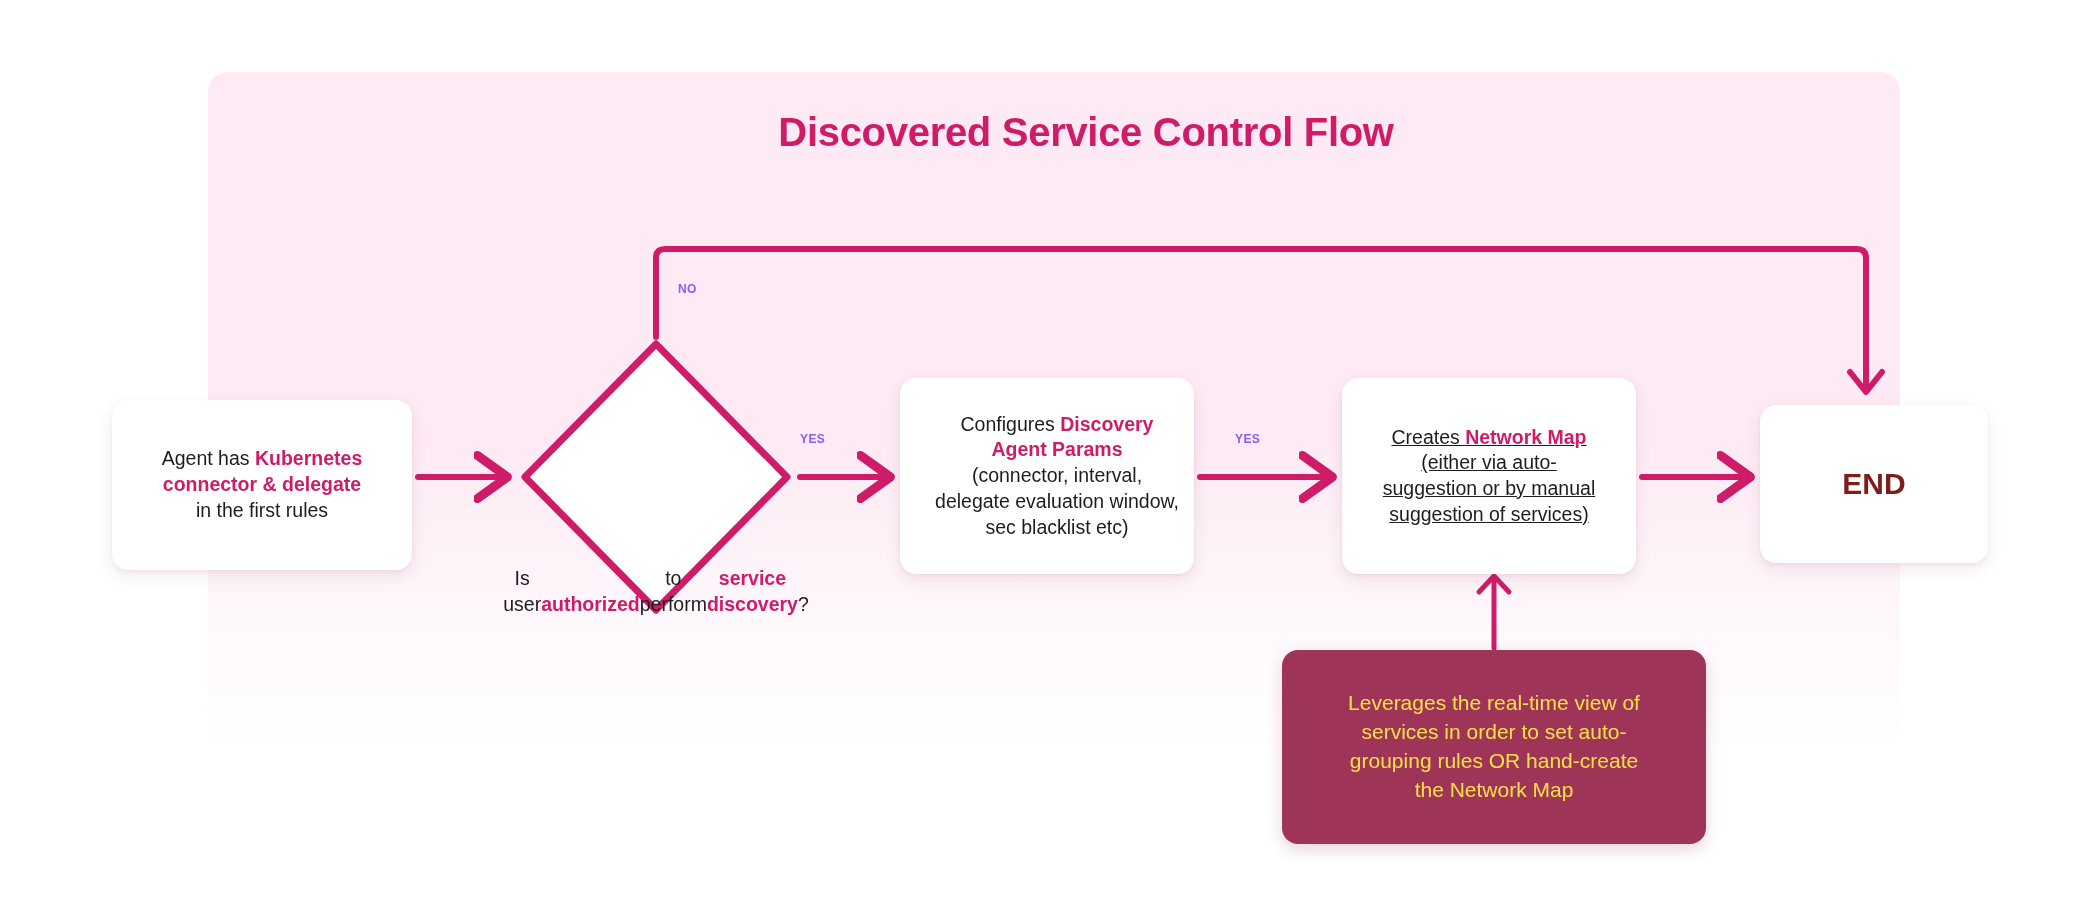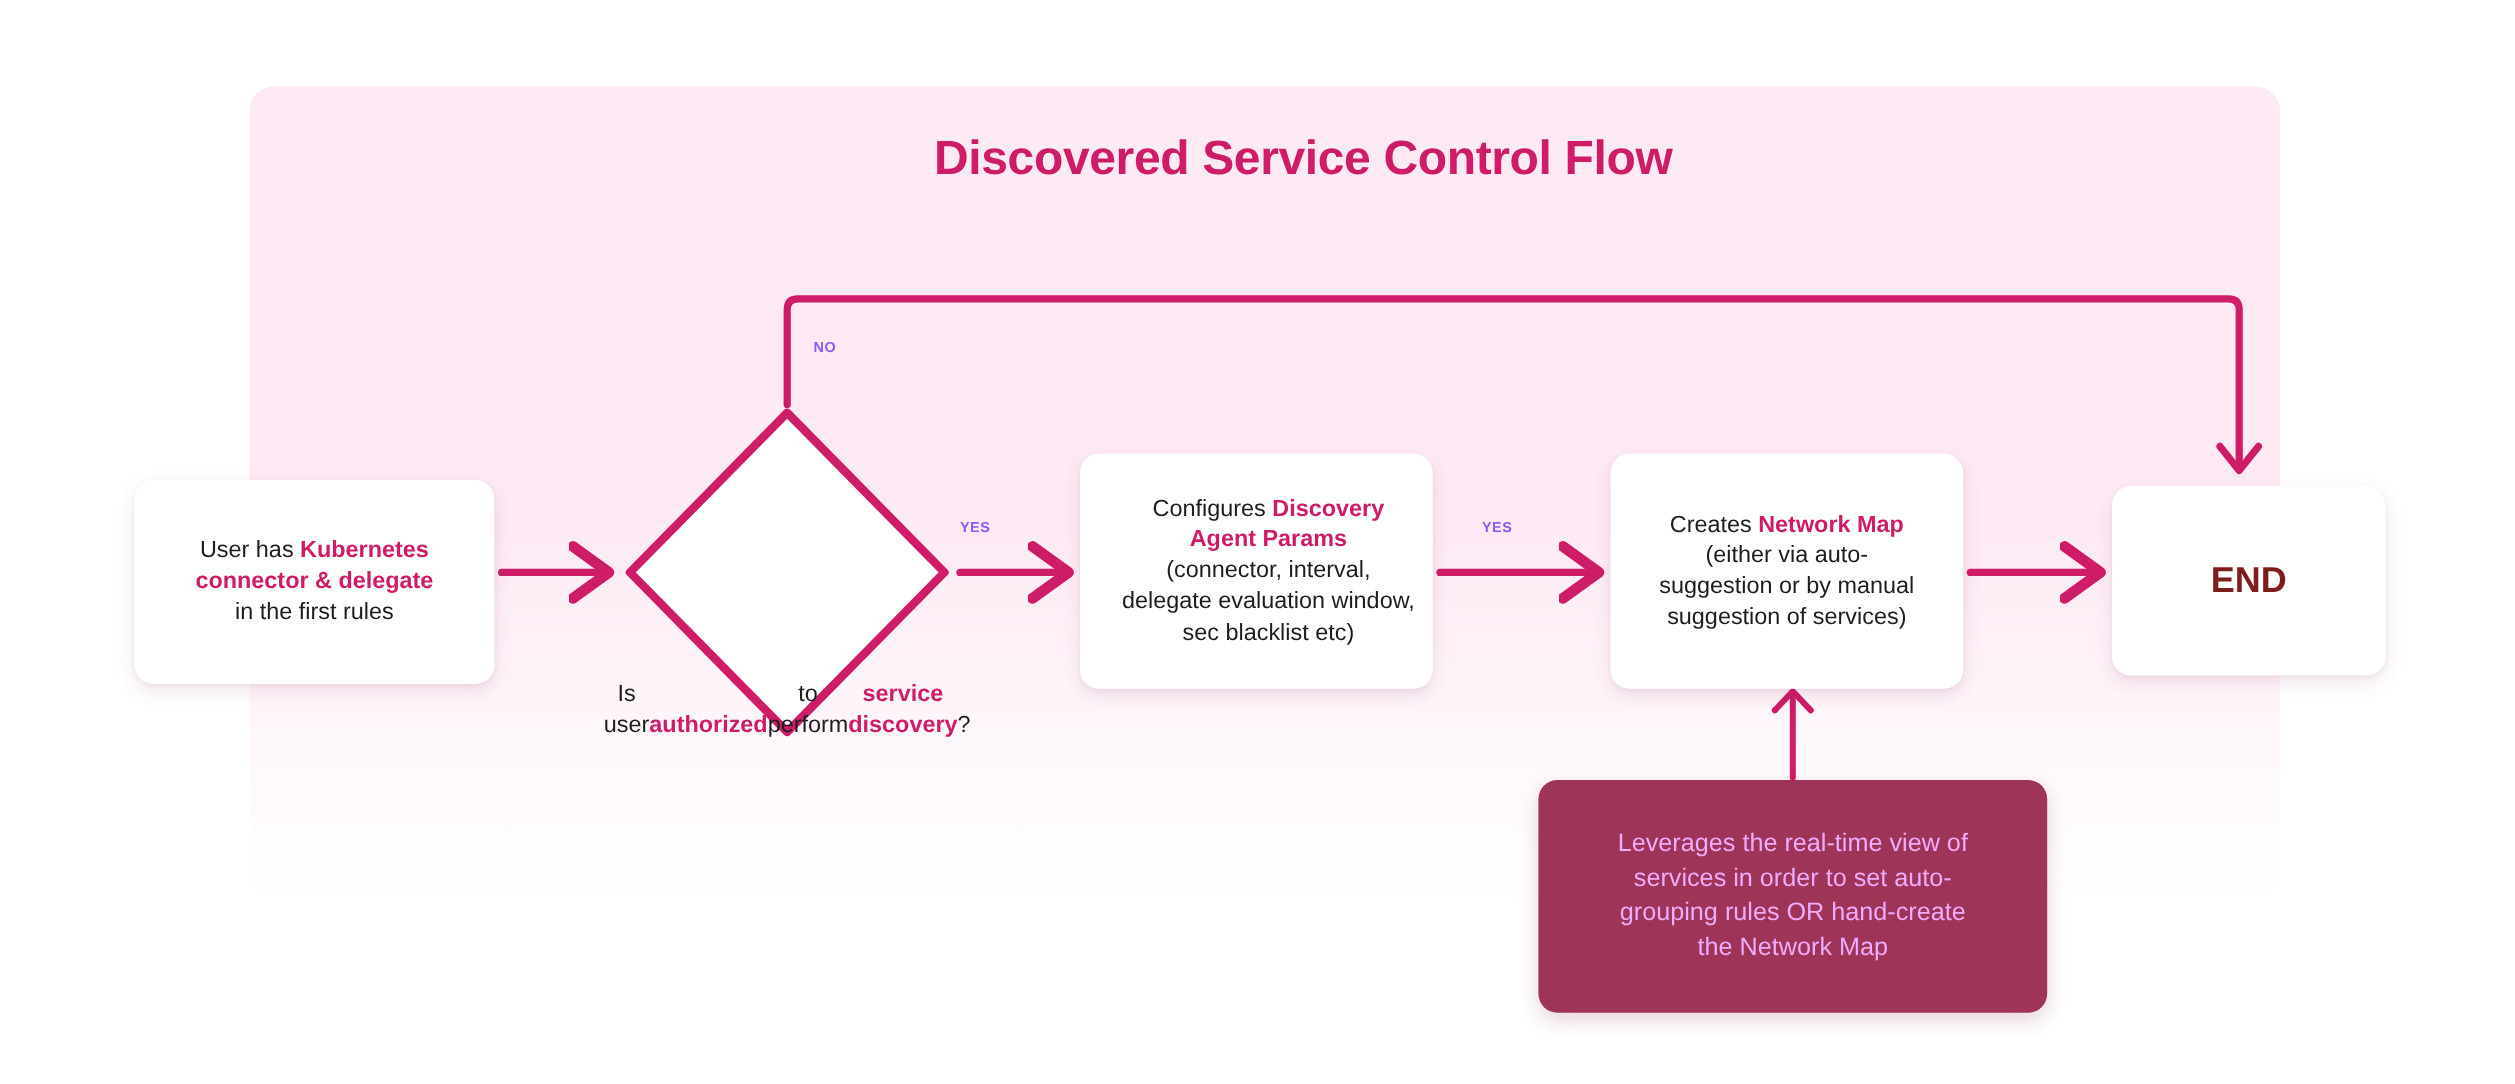--- a/index.html
+++ b/index.html
@@ -58,38 +58,38 @@
     color: #1d1d1d;
     font-size: 19.5px;
     line-height: 1.32;
     box-sizing: border-box;
     padding: 8px 12px;
   }
   .node .hl { color: #ce1c68; font-weight: bold; }
 
   #node-start  { left: 112px;  top: 400px; width: 300px; height: 170px; }
   #node-config { left: 900px;  top: 378px; width: 294px; height: 196px; padding-left: 32px; }
-  #node-map    { left: 1342px; top: 378px; width: 294px; height: 196px; }
+  #node-map    { left: 1342px; top: 378px; width: 294px; height: 196px; text-decoration: underline; }
   #node-end    {
     left: 1760px; top: 405px; width: 228px; height: 158px;
     font-size: 30px; font-weight: bold; color: #7f1d1d;
   }
 
   
   #node-note {
     position: absolute;
     left: 1282px; top: 650px; width: 424px; height: 194px;
     background: #9e3457;
     border-radius: 16px;
     box-shadow: 0 6px 16px rgba(120, 30, 70, 0.18);
     display: flex;
     align-items: center;
     justify-content: center;
     text-align: center;
-    color: #f0abfc;
+    color: #fde047;
     font-size: 21px;
     line-height: 1.38;
     box-sizing: border-box;
     padding: 10px 18px;
   }
 
   
   #node-decision {
     position: absolute;
     left: 518px; top: 337px;
@@ -158,21 +158,21 @@
 
     <line x1="1494" y1="648" x2="1494" y2="578" stroke="#ce1c68" stroke-width="5" stroke-linecap="round"></line>
     <path d="M1479,592 L1494,576 L1509,592" fill="none" stroke="#ce1c68" stroke-width="5" stroke-linecap="round" stroke-linejoin="round"></path>
   </svg>
 
   <div class="edge-label" id="label-no">NO</div>
   <div class="edge-label" id="label-yes1">YES</div>
   <div class="edge-label" id="label-yes2">YES</div>
 
   <div class="node" id="node-start">
-    <div><span>User has </span><span class="hl">Kubernetes</span><br><span class="hl">connector &amp; delegate</span><br><span>in the first rules</span></div>
+    <div><span>Agent has </span><span class="hl">Kubernetes</span><br><span class="hl">connector &amp; delegate</span><br><span>in the first rules</span></div>
   </div>
 
   <div id="node-decision">
     <svg viewBox="0 0 276 280" xmlns="http://www.w3.org/2000/svg">
       <path d="M138,7 L269,140 L138,273 L7,140 Z" fill="#ffffff" stroke="#ce1c68" stroke-width="7" stroke-linejoin="round"></path>
     </svg>
     <div class="dtext">
         <span>Is user</span>
         <br>
         <span class="hl">authorized</span>

